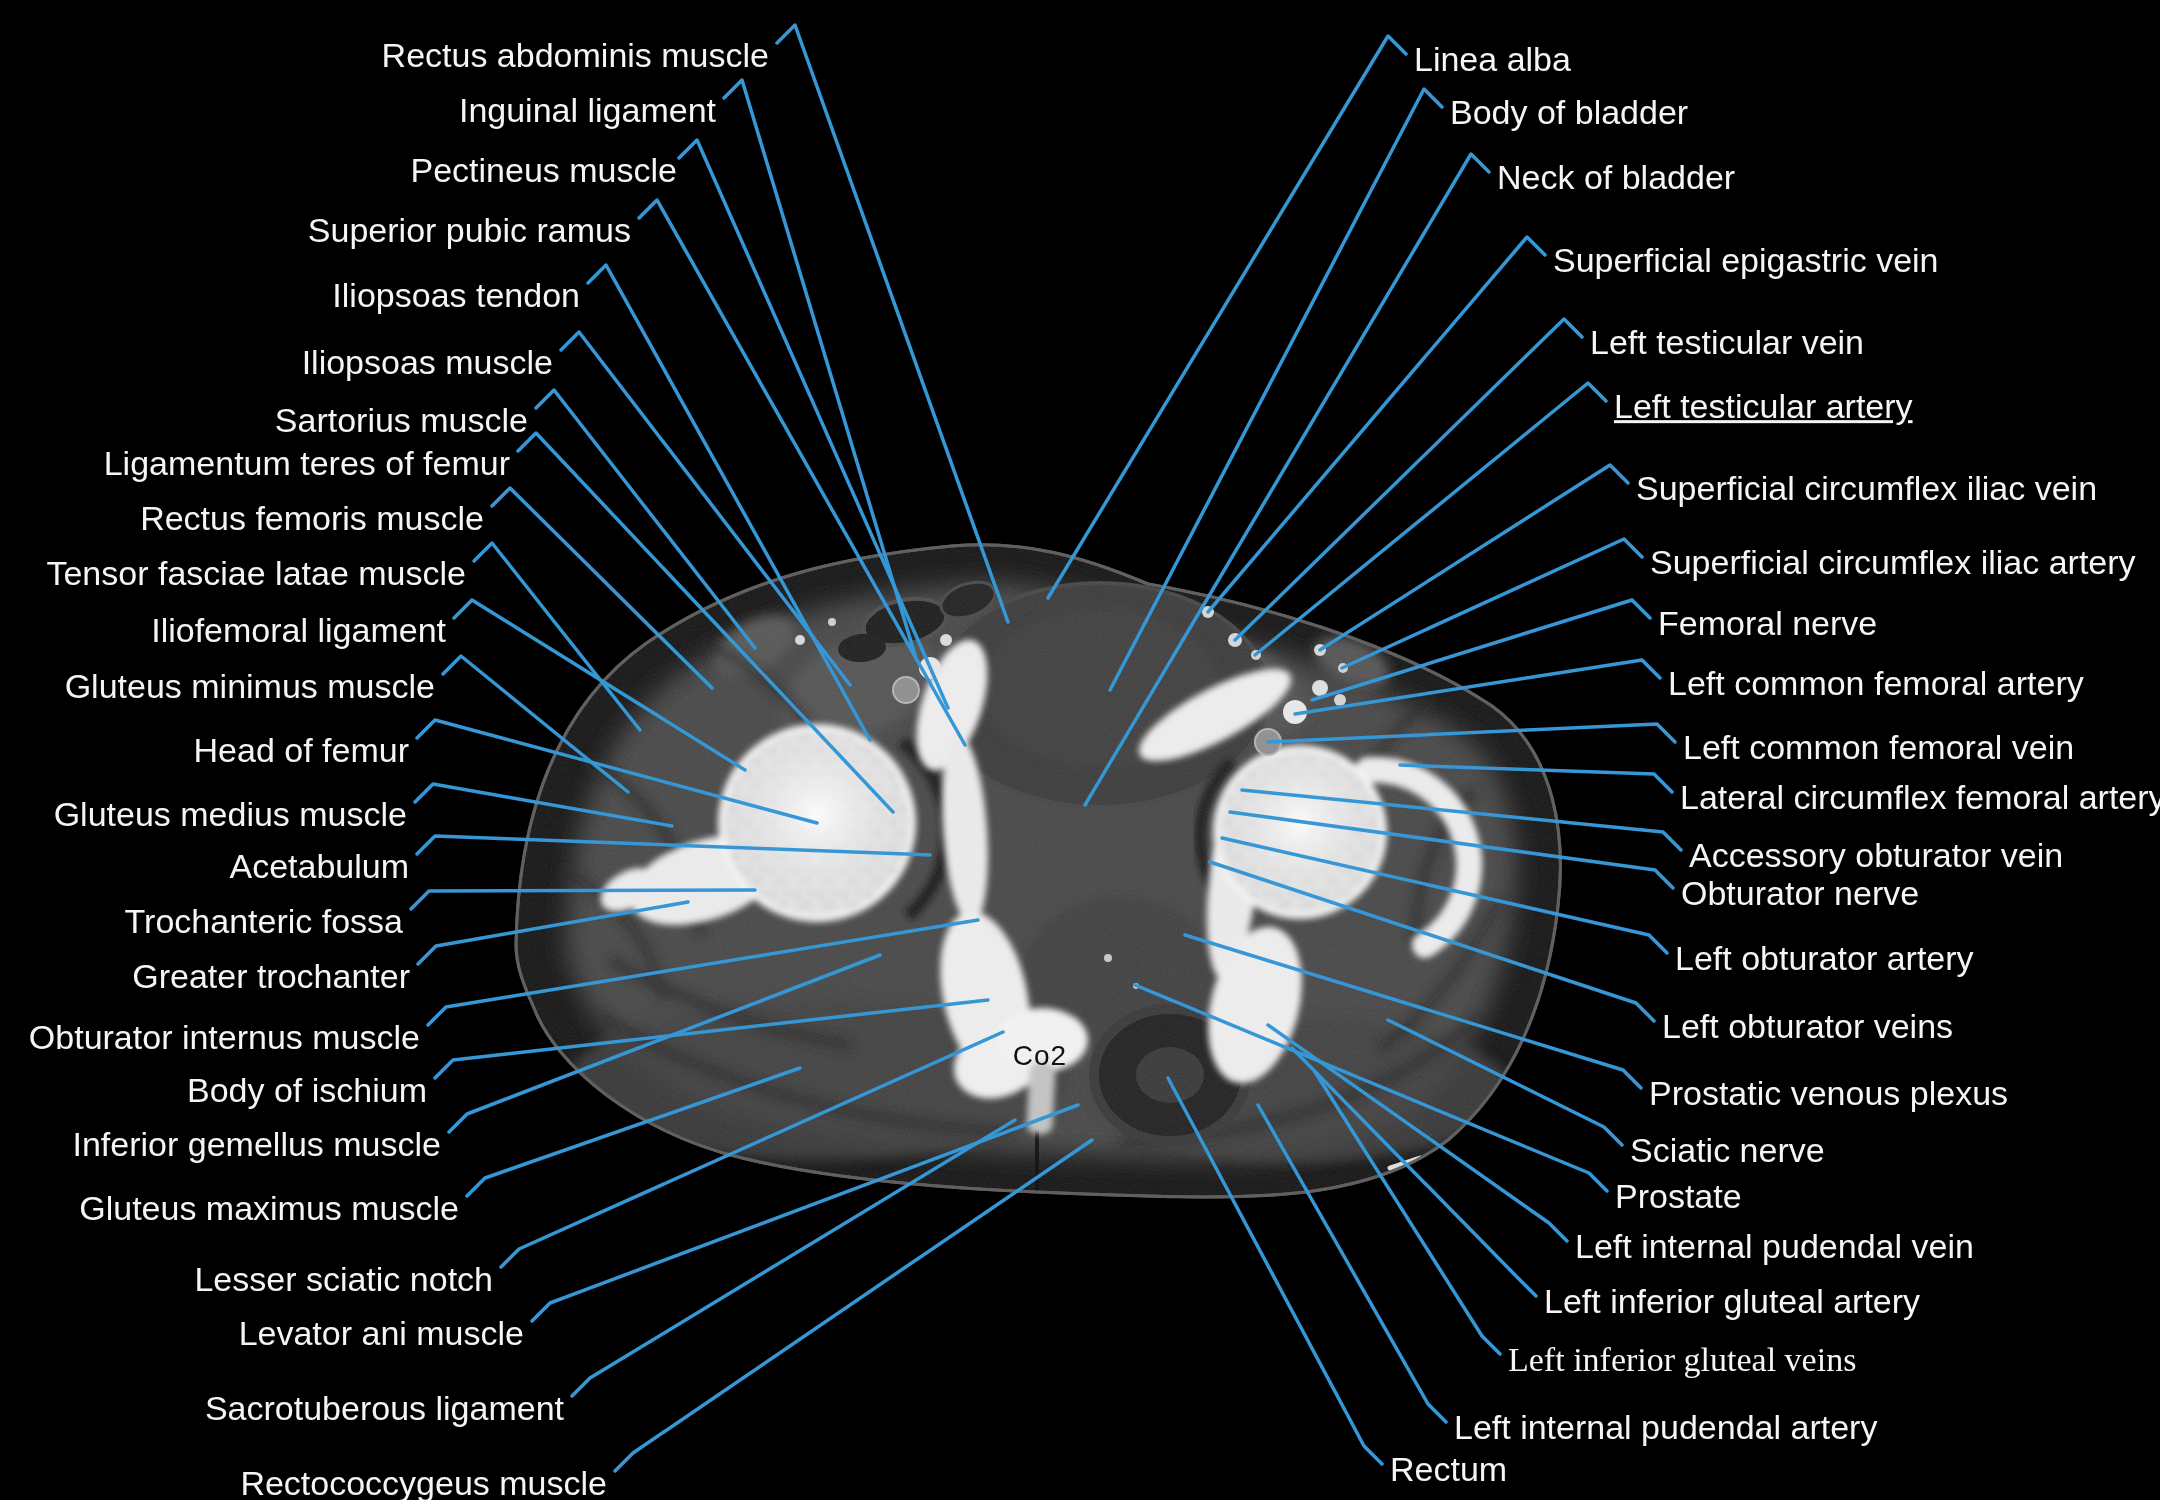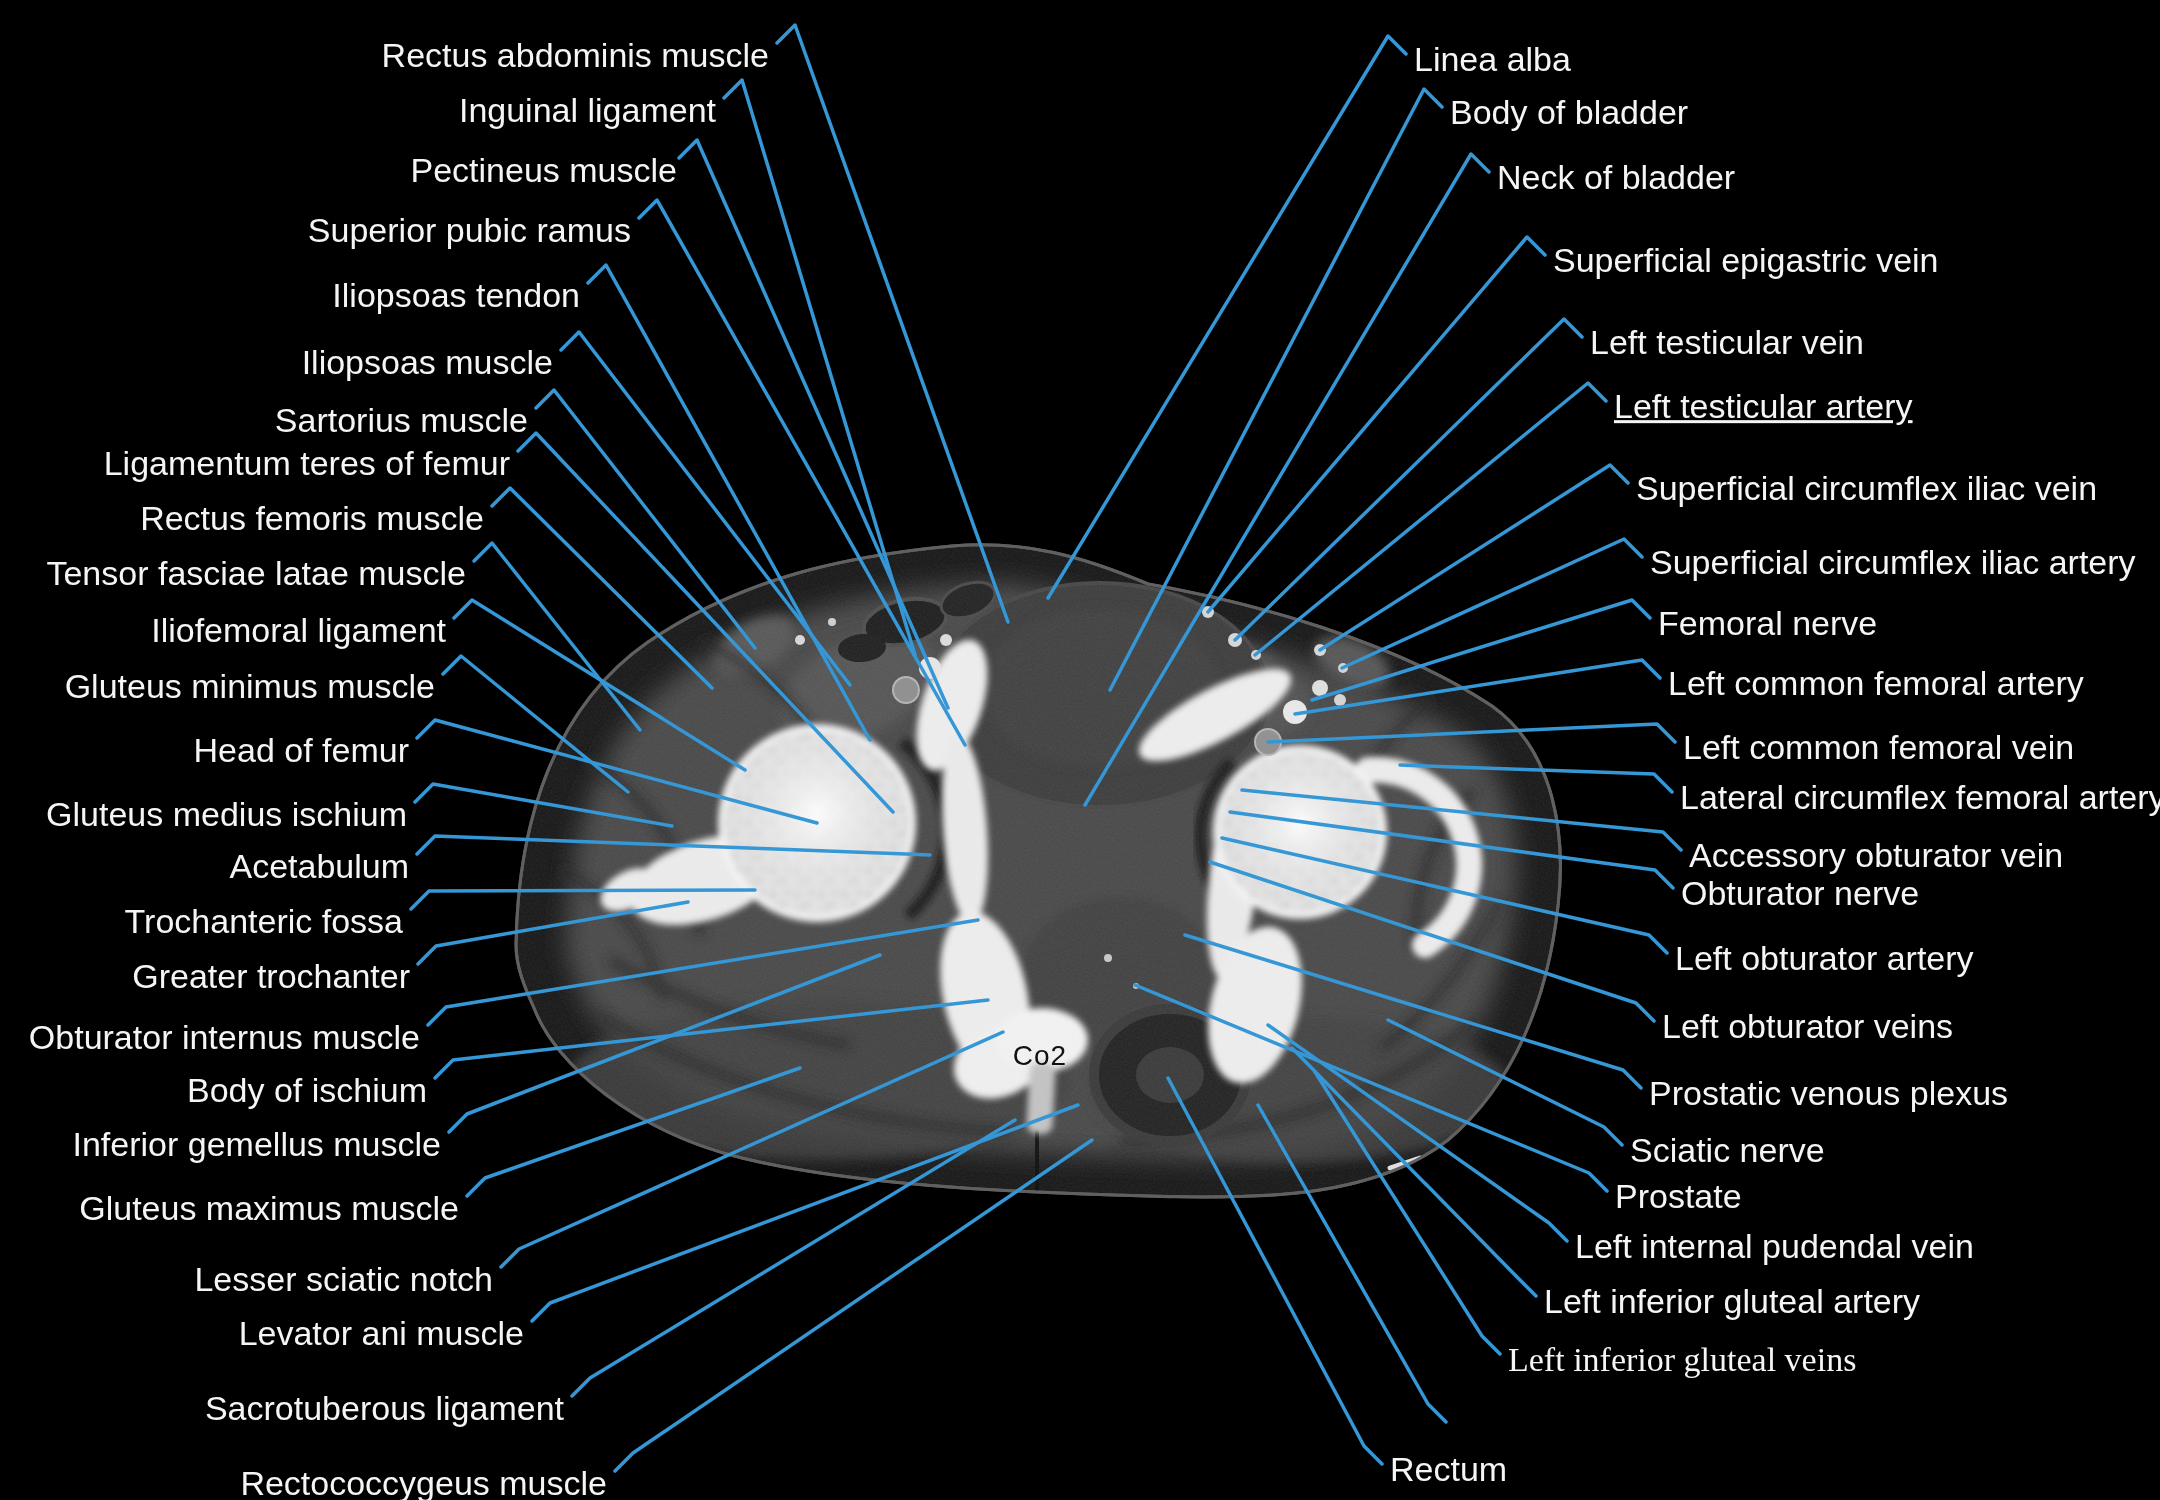--- a/index.html
+++ b/index.html
@@ -230,21 +230,21 @@
     <div class="label left" style="left: 631px; top: 224px;">Superior pubic ramus</div>
     <div class="label left" style="left: 580px; top: 289px;">Iliopsoas tendon</div>
     <div class="label left" style="left: 553px; top: 356px;">Iliopsoas muscle</div>
     <div class="label left" style="left: 528px; top: 414px;">Sartorius muscle</div>
     <div class="label left" style="left: 510px; top: 457px;">Ligamentum teres of femur</div>
     <div class="label left" style="left: 484px; top: 512px;">Rectus femoris muscle</div>
     <div class="label left" style="left: 466px; top: 567px;">Tensor fasciae latae muscle</div>
     <div class="label left" style="left: 446px; top: 624px;">Iliofemoral ligament</div>
     <div class="label left" style="left: 435px; top: 680px;">Gluteus minimus muscle</div>
     <div class="label left" style="left: 409px; top: 744px;">Head of femur</div>
-    <div class="label left" style="left: 407px; top: 808px;">Gluteus medius ischium</div>
+    <div class="label left" style="left: 407px; top: 808px;">Gluteus medius muscle</div>
     <div class="label left" style="left: 409px; top: 860px;">Acetabulum</div>
     <div class="label left" style="left: 403px; top: 915px;">Trochanteric fossa</div>
     <div class="label left" style="left: 410px; top: 970px;">Greater trochanter</div>
     <div class="label left" style="left: 420px; top: 1031px;">Obturator internus muscle</div>
     <div class="label left" style="left: 427px; top: 1084px;">Body of ischium</div>
     <div class="label left" style="left: 441px; top: 1138px;">Inferior gemellus muscle</div>
     <div class="label left" style="left: 459px; top: 1202px;">Gluteus maximus muscle</div>
     <div class="label left" style="left: 493px; top: 1273px;">Lesser sciatic notch</div>
     <div class="label left" style="left: 524px; top: 1327px;">Levator ani muscle</div>
     <div class="label left" style="left: 564px; top: 1402px;">Sacrotuberous ligament</div>
@@ -264,14 +264,15 @@
     <div class="label right" style="left: 1689px; top: 856px;">Accessory obturator vein</div>
     <div class="label right" style="left: 1681px; top: 894px;">Obturator nerve</div>
     <div class="label right" style="left: 1675px; top: 959px;">Left obturator artery</div>
     <div class="label right" style="left: 1662px; top: 1027px;">Left obturator veins</div>
     <div class="label right" style="left: 1649px; top: 1094px;">Prostatic venous plexus</div>
     <div class="label right" style="left: 1630px; top: 1151px;">Sciatic nerve</div>
     <div class="label right" style="left: 1615px; top: 1197px;">Prostate</div>
     <div class="label right" style="left: 1575px; top: 1247px;">Left internal pudendal vein</div>
     <div class="label right" style="left: 1544px; top: 1302px;">Left inferior gluteal artery</div>
     <div class="label right" style="left: 1508px; top: 1360px; font-family: Liberation Serif, serif;">Left inferior gluteal veins</div>
+    <div class="label right" style="left: 1454px; top: 1428px;">Left internal pudendal artery</div>
     <div class="label right" style="left: 1390px; top: 1470px;">Rectum</div>
   </div>
 
 </body></html>

